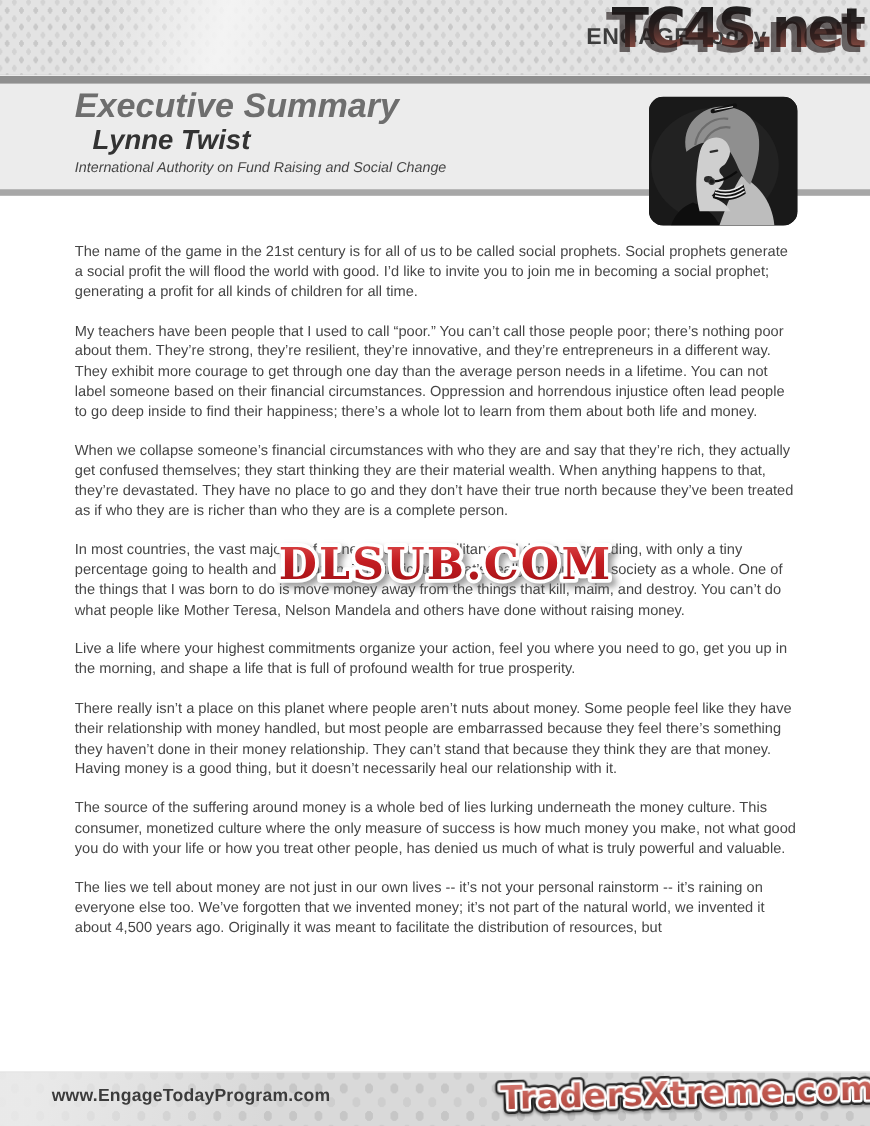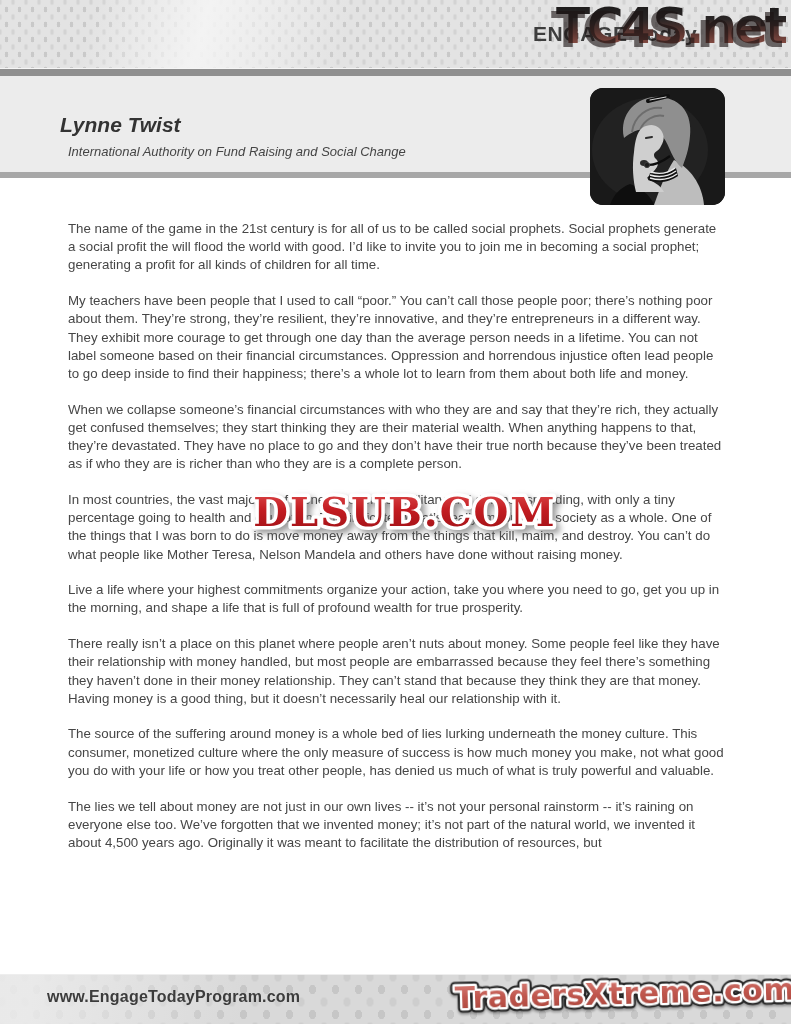--- a/index.html
+++ b/index.html
@@ -36,21 +36,21 @@
     position:absolute;left:-5px;top:4px;z-index:-1;
     background:none;color:rgba(28,20,20,.62);-webkit-text-fill-color:rgba(28,20,20,.62);
   }
   
   .bar{position:absolute;left:0;width:791px;}
   .bar1{top:68px;height:8px;background:#8f8f8f;border-top:1px solid #f6f6f6;}
   .bar2{top:172px;height:6px;background:#a7a7a7;}
   
   .title-band{position:absolute;top:76px;left:0;width:791px;height:96px;background:#ececec;}
   .doc-title{position:absolute;left:68px;top:2px;font-size:31px;font-weight:bold;font-style:italic;color:#6e6e6e;}
-  .doc-author{position:absolute;left:60px;top:37px;font-size:21px;font-weight:bold;font-style:italic;color:#333333;}
+  .doc-author{position:absolute;left:84px;top:37px;font-size:25px;font-weight:bold;font-style:italic;color:#333333;}
   .doc-subtitle{position:absolute;left:68px;top:68px;font-size:13px;font-style:italic;color:#454545;text-align:center;}
   
   .photo{
     position:absolute;left:590px;top:88px;width:135px;height:117px;
     border-radius:13px;overflow:hidden;z-index:6;background:#181818;
   }
   
   .article{
     position:absolute;left:68px;top:220px;width:657px;
     color:#464646;font-size:13.3px;line-height:18.2px;text-align:left;
@@ -95,20 +95,21 @@
 
   <div class="band-pattern">
     <div class="sheen"></div>
     <div class="brand">ENGAGE Today</div>
   </div>
   <div class="tc4s" data-text="TC4S.net">TC4S.net</div>
 
   <div class="bar bar1"></div>
 
   <div class="title-band">
+    <div class="doc-title">Executive Summary</div>
     <div class="doc-author">Lynne Twist</div>
     <div class="doc-subtitle">International Authority on Fund Raising and Social Change</div>
   </div>
 
   <div class="bar bar2"></div>
 
   <div class="photo">
     <svg width="135" height="117" viewBox="0 0 135 117" xmlns="http://www.w3.org/2000/svg">
       <rect width="135" height="117" fill="#191919"></rect>
       <ellipse cx="60" cy="62" rx="58" ry="52" fill="#222222"></ellipse>
@@ -134,21 +135,21 @@
         <path d="M60,90 C70,93 80,91 87,86 M60,87 C70,90 79,88 86,83 M61,84 C70,87 78,85 85,80" stroke="#e9e9e9" stroke-width="1.4" fill="none"></path>
       </g>
     </svg>
   </div>
 
   <div class="article">
     <p>The name of the game in the 21st century is for all of us to be called social prophets. Social prophets generate a social profit the will flood the world with good. I’d like to invite you to join me in becoming a social prophet; generating a profit for all kinds of children for all time.</p>
     <p>My teachers have been people that I used to call “poor.” You can’t call those people poor; there’s nothing poor about them. They’re strong, they’re resilient, they’re innovative, and they’re entrepreneurs in a different way. They exhibit more courage to get through one day than the average person needs in a lifetime. You can not label someone based on their financial circumstances. Oppression and horrendous injustice often lead people to go deep inside to find their happiness; there’s a whole lot to learn from them about both life and money.</p>
     <p>When we collapse someone’s financial circumstances with who they are and say that they’re rich, they actually get confused themselves; they start thinking they are their material wealth. When anything happens to that, they’re devastated. They have no place to go and they don’t have their true north because they’ve been treated as if who they are is richer than who they are is a complete person.</p>
     <p>In most countries, the vast majority of money is spent on military and defense spending, with only a tiny percentage going to health and education. This indicates what’s really important to society as a whole. One of the things that I was born to do is move money away from the things that kill, maim, and destroy. You can’t do what people like Mother Teresa, Nelson Mandela and others have done without raising money.</p>
-    <p>Live a life where your highest commitments organize your action, take you where you need to go, get you up in the morning, and shape a life that is full of profound wealth for true prosperity.</p>
+    <p>Live a life where your highest commitments organize your action, feel you where you need to go, get you up in the morning, and shape a life that is full of profound wealth for true prosperity.</p>
     <p>There really isn’t a place on this planet where people aren’t nuts about money. Some people feel like they have their relationship with money handled, but most people are embarrassed because they feel there’s something they haven’t done in their money relationship. They can’t stand that because they think they are that money. Having money is a good thing, but it doesn’t necessarily heal our relationship with it.</p>
     <p>The source of the suffering around money is a whole bed of lies lurking underneath the money culture. This consumer, monetized culture where the only measure of success is how much money you make, not what good you do with your life or how you treat other people, has denied us much of what is truly powerful and valuable.</p>
     <p>The lies we tell about money are not just in our own lives -- it’s not your personal rainstorm -- it’s raining on everyone else too. We’ve forgotten that we invented money; it’s not part of the natural world, we invented it about 4,500 years ago. Originally it was meant to facilitate the distribution of resources, but</p>
   </div>
 
   <svg class="dlsub" width="346" height="74" viewBox="0 0 346 74" xmlns="http://www.w3.org/2000/svg">
     <defs>
       <linearGradient id="dg" x1="0" y1="0" x2="0" y2="1">
         <stop offset="0" stop-color="#e05050"></stop>
         <stop offset="0.45" stop-color="#c41d22"></stop>

